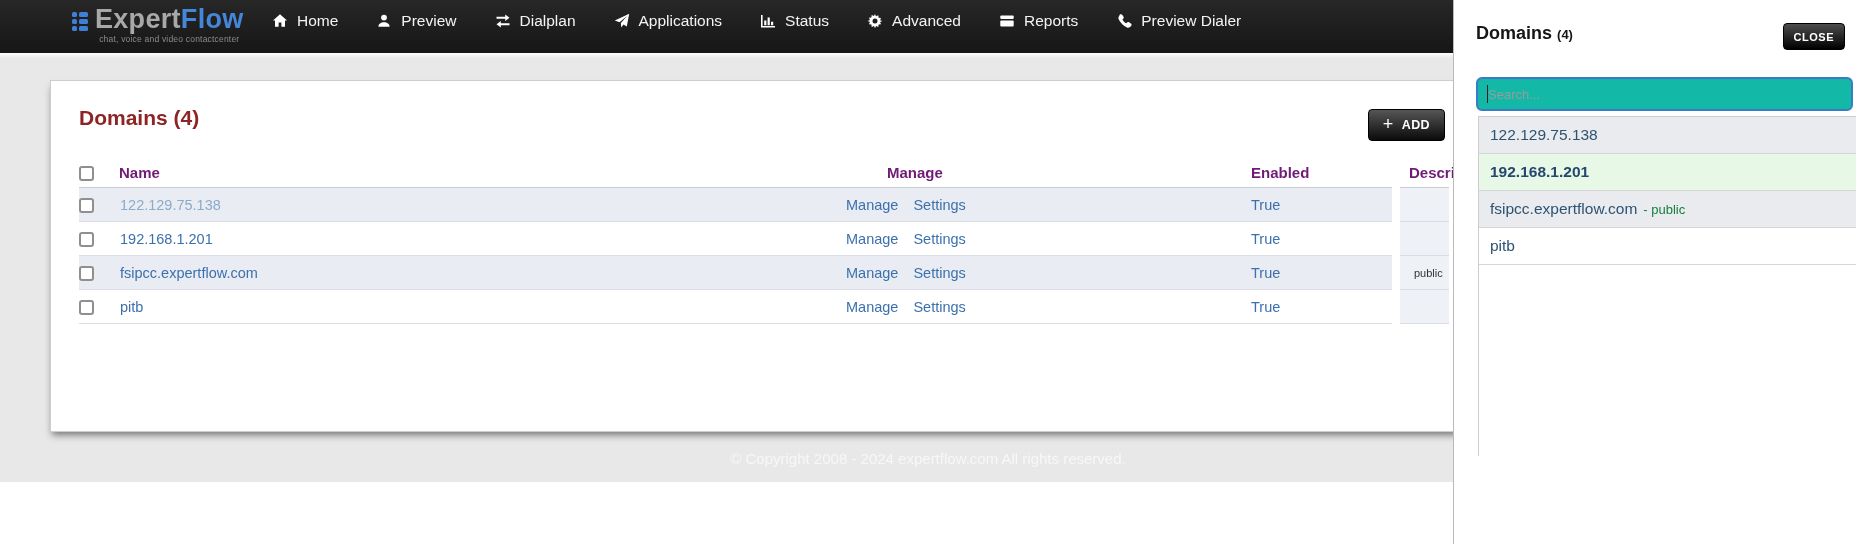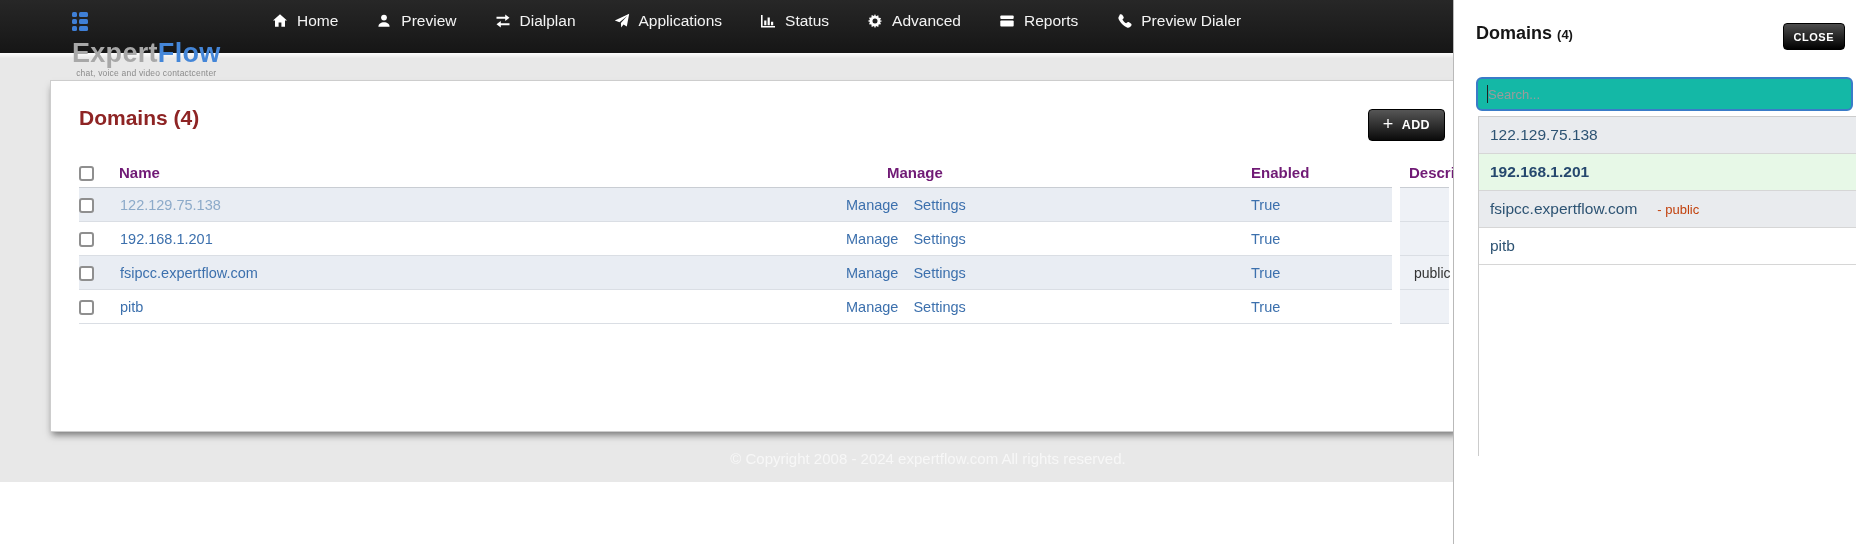--- a/index.html
+++ b/index.html
@@ -4,21 +4,21 @@
 <style>
   html,body{margin:0;padding:0;}
   body{width:1856px;height:544px;position:relative;overflow:hidden;background:#fff;
        font-family:"Liberation Sans",sans-serif;}
 
   
   .navbar{position:absolute;left:0;top:0;width:1454px;height:53px;z-index:5;
           background:linear-gradient(#272727,#161616);}
   .sheen{position:absolute;left:0;top:53px;width:1454px;height:5px;z-index:4;
          background:linear-gradient(#fdfdfd,#e9e9e9);}
-  .logo{position:absolute;left:72px;top:4px;display:flex;align-items:flex-start;gap:7px;cursor:pointer;flex-direction:column;}
+  .logo{position:absolute;left:72px;top:4px;display:flex;align-items:flex-start;gap:7px;cursor:pointer;}
   .logo-icon{margin-top:8px;display:flex;flex-direction:column;gap:2px;}
   .logo-icon .dotrow{display:flex;gap:2px;}
   .logo-icon .dot{width:5px;height:5px;border-radius:1.5px;background:#3f7fd6;}
   .logo-icon .dot.wide{width:9px;}
   .logo-text{font-size:27px;font-weight:bold;letter-spacing:.3px;line-height:31px;}
   .lt1{color:#a8a8a8;}
   .lt2{color:#4486d8;}
   .tagline{font-size:8.5px;color:#8b8b8b;text-align:center;letter-spacing:.2px;margin-top:-1px;}
   .nav{position:absolute;left:272px;top:0;height:42px;display:flex;align-items:center;gap:38px;}
   .nav-item{display:flex;align-items:center;gap:9px;color:#f3f3f3;font-size:15.5px;cursor:pointer;white-space:nowrap;}
@@ -50,21 +50,21 @@
   tbody tr{height:34px;border-bottom:1px solid #dadee4;}
   tbody tr.striped{background:#e9edf3;}
   td{font-size:14.5px;vertical-align:middle;padding:0;white-space:nowrap;overflow:visible;}
   .th-tools{padding-left:56px;}
   .th-enabled{padding-left:20px;}
   .th-desc{padding-left:13px;}
   .c-name{padding-left:1px;}
   .c-tools{padding-left:15px;}
   .c-enabled{padding-left:20px;}
   .c-desc{background:#eef1f6;border-left:8px solid #fff;padding-left:14px;
-          font-size:14px;color:#333;}
+          font-size:11px;color:#333;}
   .link{color:#3c70ad;text-decoration:none;cursor:pointer;}
   .name-link.muted{color:#8caac9;}
   .tool-link + .tool-link{margin-left:15px;}
   .cb{display:inline-block;width:15px;height:15px;border:2px solid #8f8f8f;border-radius:3px;
       background:#fff;box-sizing:border-box;vertical-align:middle;cursor:pointer;}
 
   
   .panel{position:absolute;left:1453px;top:0;width:403px;height:544px;background:#fff;
          border-left:1px solid #b9b9b9;box-sizing:border-box;z-index:20;}
   .panel-title{position:absolute;left:22px;top:23px;font-size:18px;font-weight:bold;color:#161616;}
@@ -77,21 +77,21 @@
           border:2px solid #3a7bc8;border-radius:6px;padding:0 10px;font-size:13px;color:#333;
           outline:none;font-family:"Liberation Sans",sans-serif;background:#14b8a6;}
   .search::placeholder{color:#9b9b9b;}
   .caret{position:absolute;left:33px;top:85px;width:1px;height:18px;background:#222;z-index:21;}
   .plist{position:absolute;left:24px;top:116px;width:379px;height:340px;
          border-left:1px solid #ccc;border-top:1px solid #ccc;box-sizing:border-box;}
   .pitem{height:36px;line-height:36px;padding-left:11px;font-size:15.5px;color:#2d5373;
          border-bottom:1px solid #d6d6d6;cursor:pointer;white-space:nowrap;}
   .pitem.striped{background:#e9ebee;}
   .pitem.selected{background:#e7f8e7;font-weight:bold;color:#26486e;}
-  .pitem .suffix{color:#c2410c;font-size:13px;font-weight:normal;margin-left:20px;}
+  .pitem .suffix{color:#15803d;font-size:13px;font-weight:normal;margin-left:6px;}
 </style>
 </head>
 <body>
 
 <div class="page-bg"></div>
 <div class="sheen"></div>
 
 <div class="navbar">
   <div class="logo">
     <span class="logo-icon">

